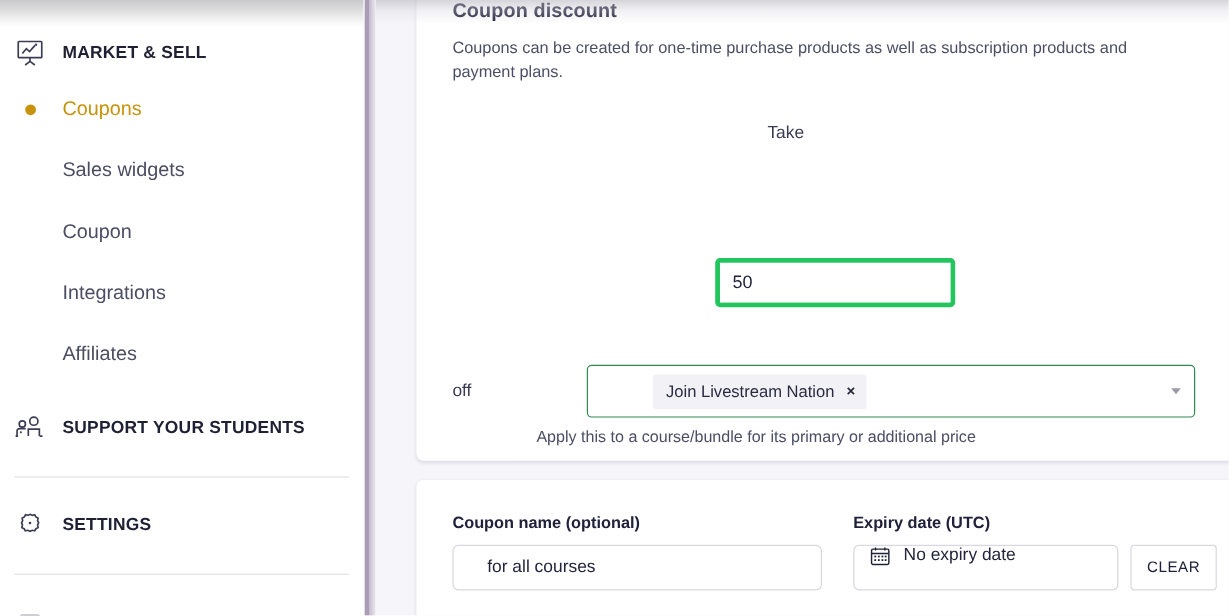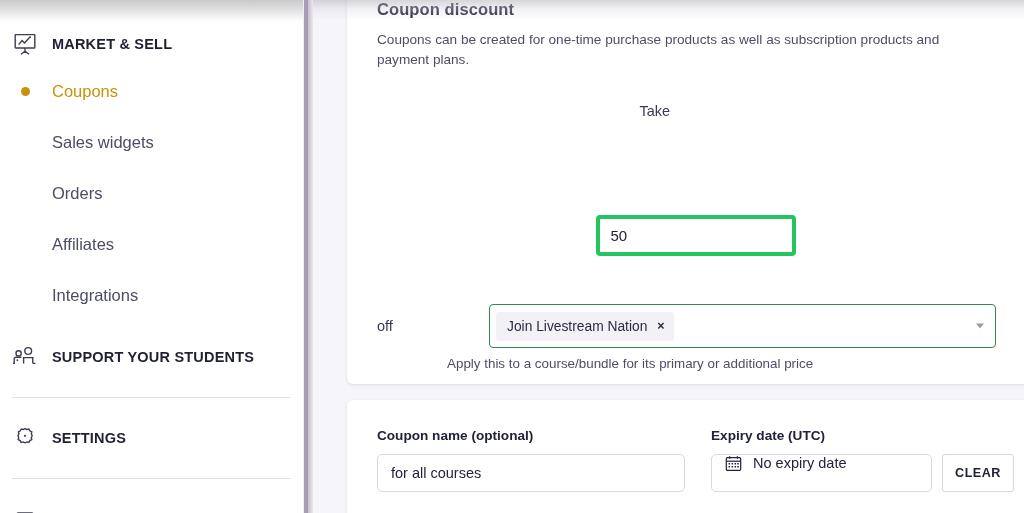--- a/index.html
+++ b/index.html
@@ -212,20 +212,21 @@
     display: inline-flex;
     align-items: center;
     gap: 10px;
     height: 29px;
     padding: 0 9px 0 11px;
     border-radius: 3px;
     background: #f2f1f5;
     font-size: 13.8px;
     color: #2a2b42;
     white-space: nowrap;
+    margin-left: 48px;
   }
   .chip-x {
     font-size: 12.5px;
     font-weight: 700;
     color: #26273d;
     cursor: pointer;
     line-height: 1;
   }
   .ms-caret {
     position: absolute;
@@ -277,21 +278,21 @@
   .text-input {
     width: 100%;
     height: 38px;
     border: 1px solid #d9d8e1;
     border-radius: 5px;
     outline: none;
     background: #fff;
     font-family: "Liberation Sans", sans-serif;
     font-size: 14.5px;
     color: #23243c;
-    padding: 0 13px;
+    padding: 0 28px;
   }
   .expiry-line { display: flex; gap: 10px; }
   .expiry-box {
     flex: 1 1 auto;
     height: 38px;
     border: 1px solid #d9d8e1;
     border-radius: 5px;
     background: #fff;
     display: flex;
     align-items: flex-start;
@@ -302,21 +303,21 @@
     cursor: pointer;
   }
   .clear-btn {
     flex: 0 0 72px;
     height: 38px;
     border: 1px solid #d9d8e1;
     border-radius: 3px;
     background: #fff;
     font-family: "Liberation Sans", sans-serif;
     font-size: 12.6px;
-    font-weight: 700;
+    font-weight: 400;
     letter-spacing: 0.5px;
     color: #20213a;
     cursor: pointer;
   }
 </style>
 </head>
 <body>
 
 <div id="app">
 
@@ -344,31 +345,31 @@
       <span class="sub-label">Coupons</span>
     </div>
 
     <div class="nav-sub">
       <span class="bullet-slot"></span>
       <span class="sub-label">Sales widgets</span>
     </div>
 
     <div class="nav-sub">
       <span class="bullet-slot"></span>
-      <span class="sub-label">Orders</span>
+      <span class="sub-label">Coupon</span>
+    </div>
+
+    <div class="nav-sub">
+      <span class="bullet-slot"></span>
+      <span class="sub-label">Integrations</span>
     </div>
 
     <div class="nav-sub">
       <span class="bullet-slot"></span>
       <span class="sub-label">Affiliates</span>
-    </div>
-
-    <div class="nav-sub">
-      <span class="bullet-slot"></span>
-      <span class="sub-label">Integrations</span>
     </div>
 
     <div style="height:14px"></div>
 
     <div class="nav-section">
       <span class="ico">
         <svg width="26" height="22" viewBox="0 0 26 22" fill="none" stroke="#3c3d55" stroke-width="1.4">
           <circle cx="16.2" cy="5" r="3.4"></circle>
           <circle cx="6.6" cy="7.4" r="2.6"></circle>
           <path d="M11.6 17.4V11.6h9.2v5.8"></path>

